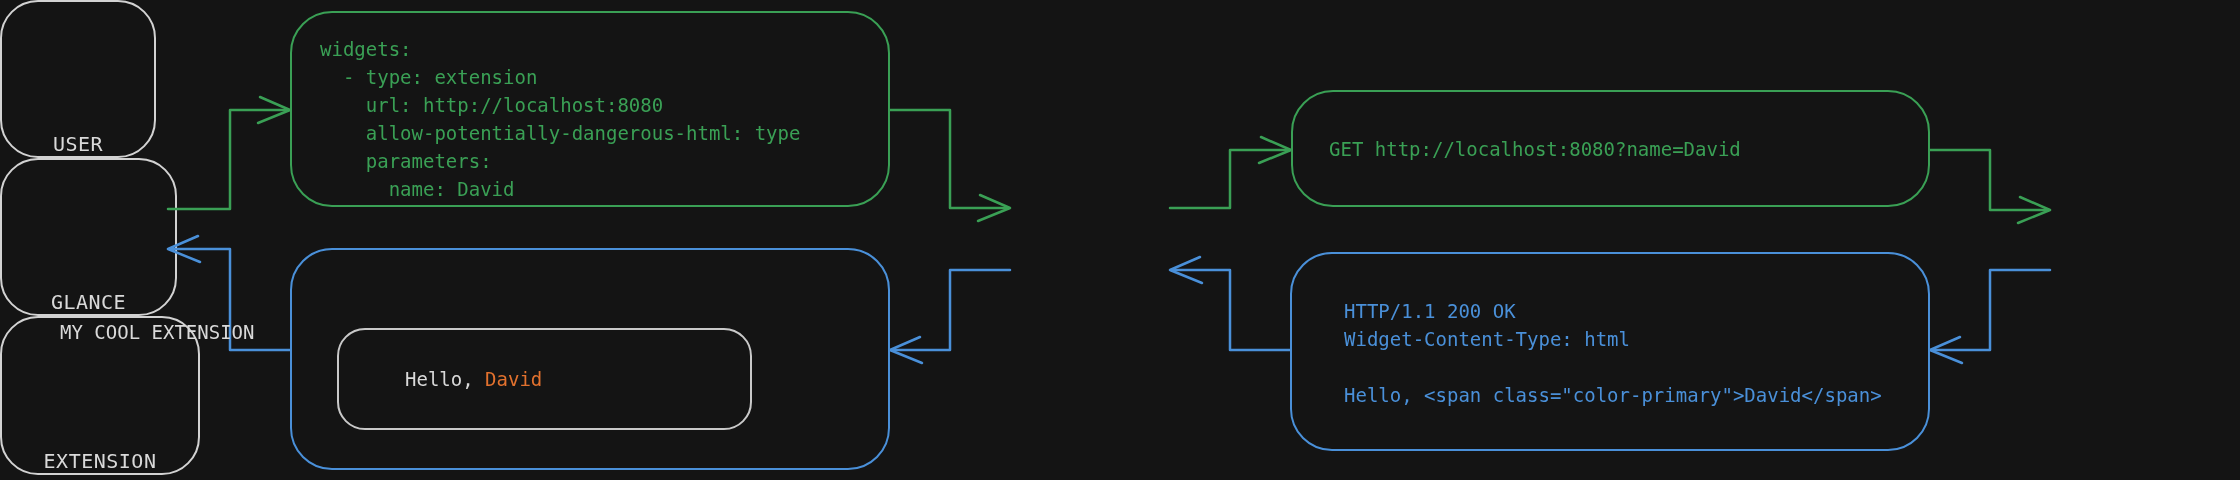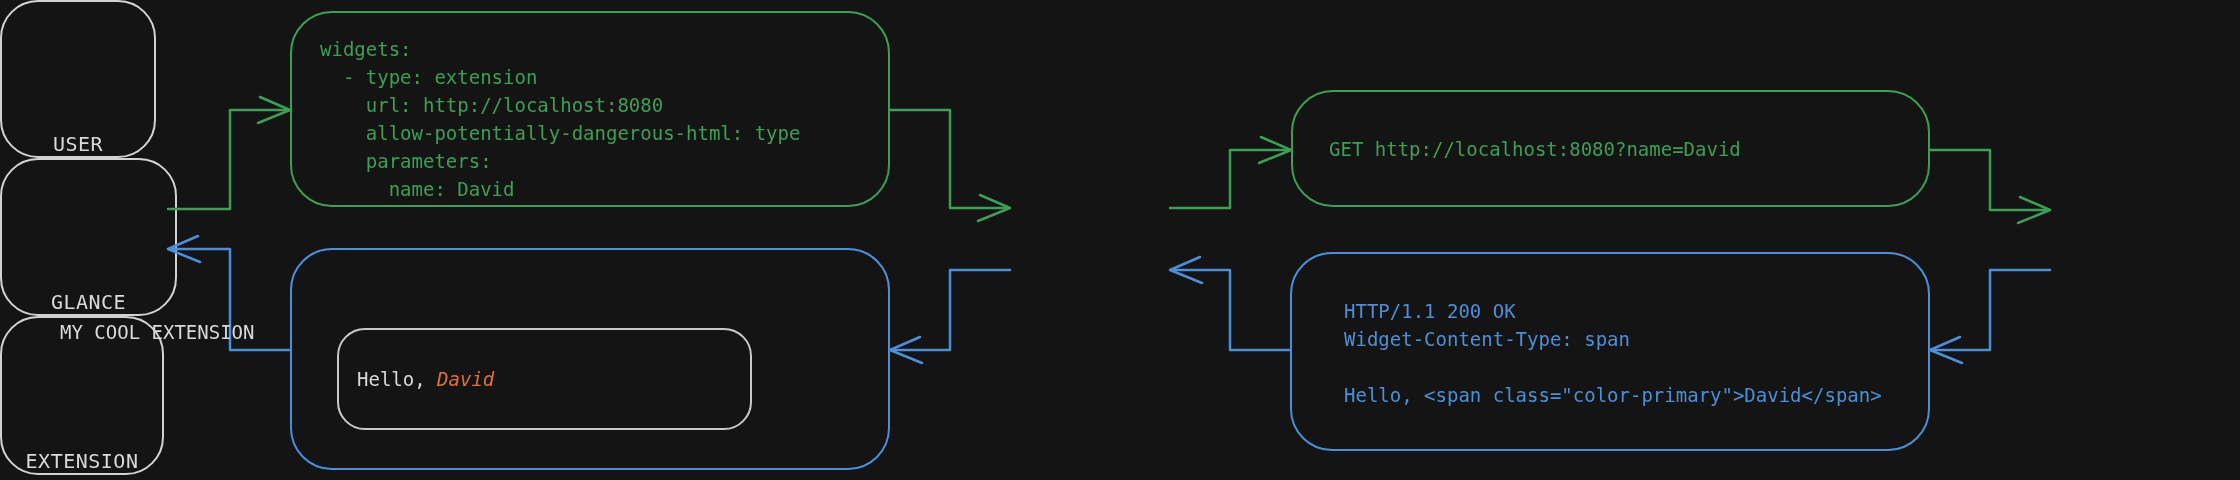--- a/index.html
+++ b/index.html
@@ -27,21 +27,21 @@
   .box{position:absolute;border-radius:42px;background:transparent;}
   .node{
     border:2px solid var(--node-border);
     border-radius:38px;
     display:flex;align-items:flex-end;justify-content:center;
     color:var(--gray-text);
     font-size:20px;letter-spacing:0.5px;
   }
   .node-user{left:12px;top:150px;width:156px;height:158px;}
   .node-glance{left:1010px;top:150px;width:177px;height:158px;}
-  .node-extension{left:2050px;top:149px;width:164px;height:159px;}
+  .node-extension{left:2050px;top:149px;width:200px;height:159px;}
   .codebox{
     display:flex;flex-direction:column;justify-content:center;
     font-size:19px;line-height:28px;
   }
   .codebox .code-line{white-space:pre;min-height:28px;}
   .green-box{border:2px solid var(--green);color:var(--green);}
   .blue-box{border:2px solid var(--blue);color:var(--blue);}
   .config-box{left:290px;top:11px;width:600px;height:196px;padding:20px 10px 0 28px;}
   .request-box{left:1291px;top:90px;width:639px;height:117px;padding-left:36px;}
   .response-box{left:1290px;top:252px;width:640px;height:199px;padding:10px 10px 8px 52px;}
@@ -53,22 +53,22 @@
     position:absolute;left:60px;top:289px;
     color:var(--gray-text);font-size:19px;white-space:pre;margin-top:32px;
   }
   .widget-inner{
     position:absolute;left:337px;top:328px;width:415px;height:102px;
     border:2px solid var(--inner-border);border-radius:28px;
     display:flex;align-items:center;
     padding-left:18px;
     font-size:19px;color:var(--gray-text);
   }
-  .greeting-prefix{white-space:pre;color:var(--gray-text);}
-  .greeting-name{color:var(--orange);font-style:italic;}
+  .greeting-prefix{white-space:pre;color:var(--gray-text);margin-left:48px;}
+  .greeting-name{color:var(--orange);}
 </style>
 </head>
 <body>
 
 <div class="stage">
 
   <svg class="wires" viewBox="0 0 2240 480" aria-hidden="true">
 
     <g>
       <path class="stroke-green" d="M168 209 H230 V110 H286"></path>
@@ -123,21 +123,21 @@
     <div class="code-line">    parameters:</div>
     <div class="code-line">      name: David</div>
   </div>
 
   <div class="box codebox green-box request-box">
     <div class="code-line">GET http://localhost:8080?name=David</div>
   </div>
 
   <div class="box codebox blue-box response-box">
     <div class="code-line">HTTP/1.1 200 OK</div>
-    <div class="code-line">Widget-Content-Type: span</div>
+    <div class="code-line">Widget-Content-Type: html</div>
     <div class="code-line"></div>
     <div class="code-line">Hello, &lt;span class="color-primary"&gt;David&lt;/span&gt;</div>
   </div>
 
   <div class="box widget-box"></div>
   <div class="widget-title">MY COOL EXTENSION</div>
   <div class="widget-inner">
     <span class="greeting-prefix">Hello, </span>
       <span class="greeting-name">David</span>
   </div>

